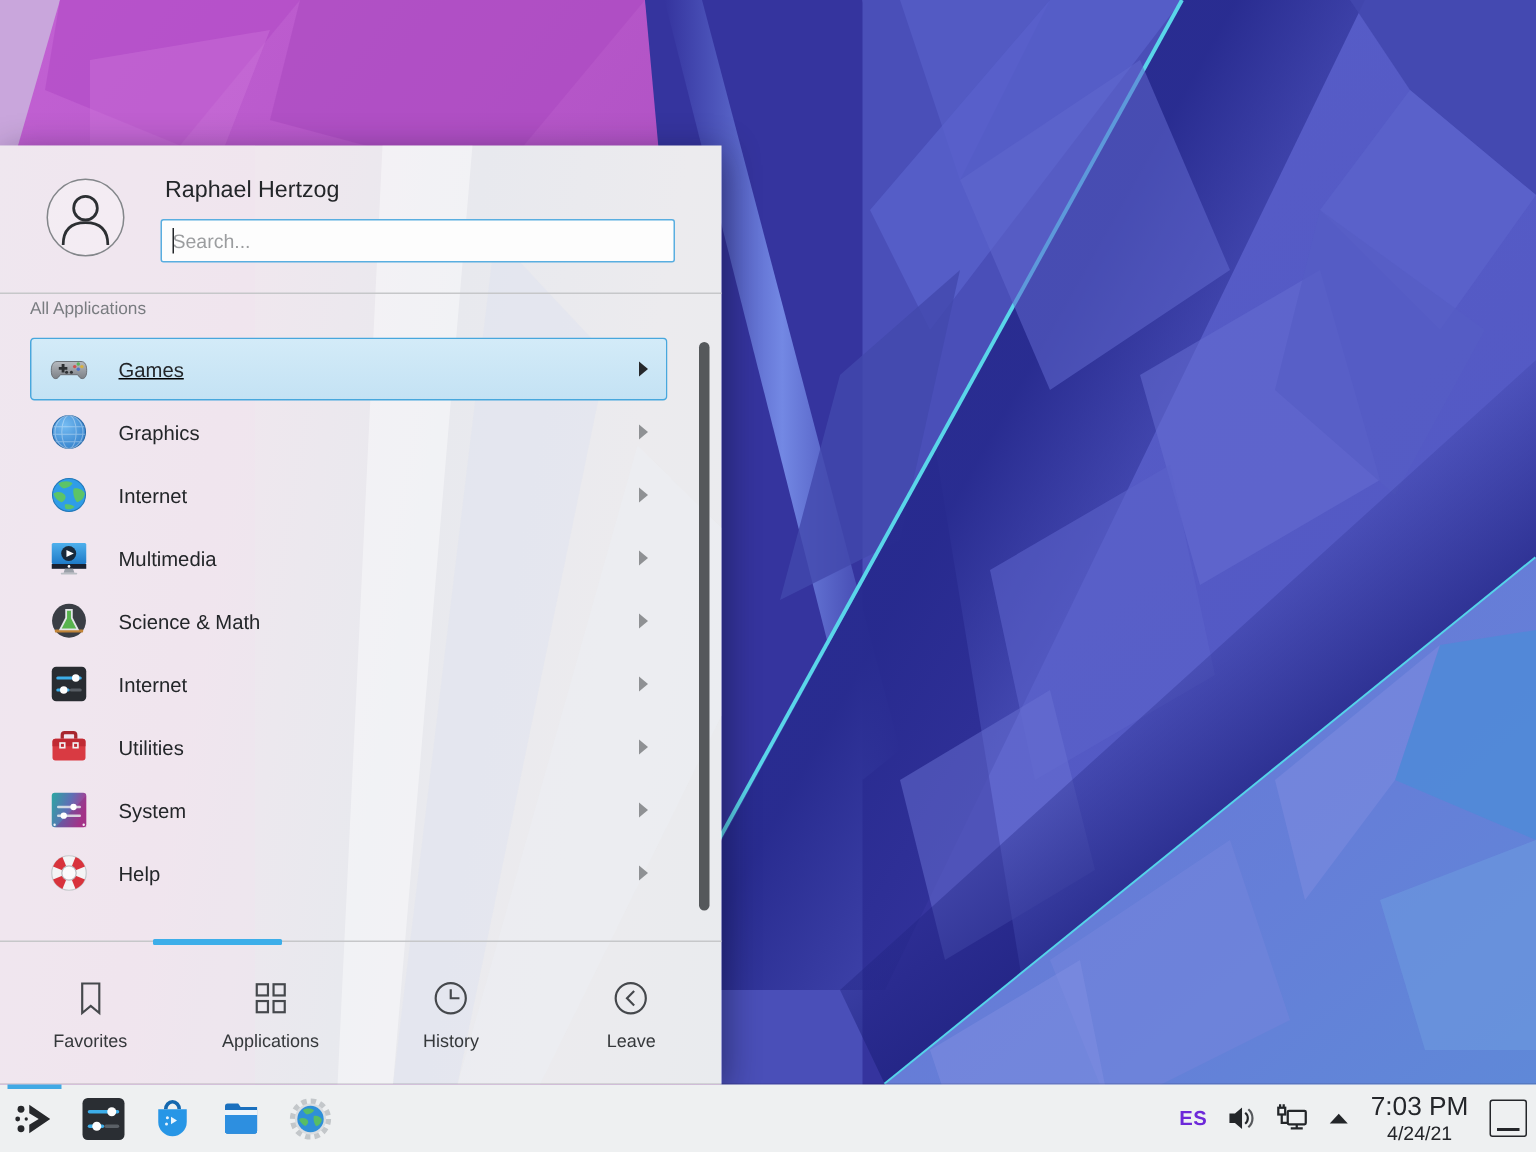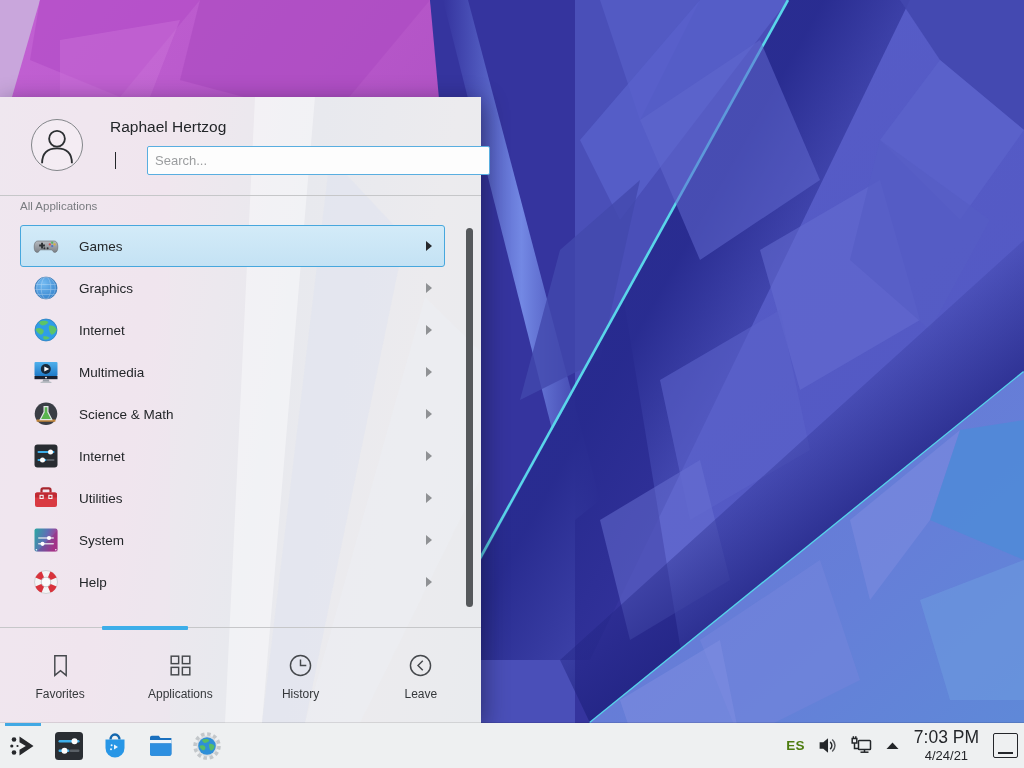--- a/index.html
+++ b/index.html
@@ -13,30 +13,30 @@
     box-shadow:3px 5px 22px rgba(10,10,30,.45);}
   .popup-streaks{position:absolute;inset:0;pointer-events:none;}
   .kickoff-header{position:absolute;left:0;top:0;width:100%;height:98px;}
   .avatar{position:absolute;left:31px;top:22px;width:52px;height:52px;border-radius:50%;
     border:1px solid #83868a;box-sizing:border-box;background:rgba(255,255,255,.25);}
   .avatar svg{position:absolute;inset:0;}
   .user-name{position:absolute;left:110px;top:21px;font-size:15.5px;color:#232629;}
   .search-wrap{position:absolute;left:107px;top:49px;width:343px;height:29px;}
   .search-wrap input{width:100%;height:100%;box-sizing:border-box;border:1px solid #59aee0;
     border-radius:2px;background:#fdfdfd;padding:0 7px;font-size:13px;color:#8b5cf6;outline:none;
-    font-family:"Liberation Sans","DejaVu Sans",sans-serif;margin-left:40px;}
+    font-family:"Liberation Sans","DejaVu Sans",sans-serif;}
   .search-wrap input::placeholder{color:#9b9d9f;}
   .caret-bar{position:absolute;left:8px;top:6px;width:1px;height:17px;background:#232629;}
   .hdr-divider{position:absolute;left:0;top:98px;width:100%;height:1px;background:#c6c7c9;}
   .section-label{position:absolute;left:20px;top:103px;font-size:11.5px;color:#797c80;}
 
   .category-list{position:absolute;left:20px;top:128px;width:425px;height:402px;overflow:hidden;}
   .cat-row{position:relative;height:42px;box-sizing:border-box;display:flex;align-items:center;
     padding-left:12px;border:1px solid transparent;border-radius:3px;}
-  .cat-row.selected{background:linear-gradient(180deg,#d3ebf8,#c4e2f4);border-color:#47a7dd;}
+  .cat-row.selected{background:linear-gradient(180deg,#d3ebf8,#c4e2f4);border-color:#47a7dd;text-decoration:underline;}
   .cat-icon{width:26px;height:26px;flex:0 0 26px;}
   .cat-label{margin-left:20px;font-size:13.5px;color:#232629;}
   .cat-arrow{position:absolute;right:12px;top:50%;margin-top:-5px;width:0;height:0;
     border-left:6px solid #8f9194;border-top:5px solid transparent;border-bottom:5px solid transparent;}
   .cat-row.selected .cat-arrow{border-left-color:#26282b;}
 
   .kickoff-scrollbar{position:absolute;right:8px;top:131px;width:7px;height:379px;
     border-radius:3.5px;background:#55585b;}
 
   .tab-strip{position:absolute;left:0;top:530px;width:100%;height:96px;border-top:1px solid #c6c7c9;
@@ -48,21 +48,21 @@
 
   
   .panel{position:absolute;left:0;top:723px;width:1024px;height:45px;background:#eef0f1;
     box-shadow:0 -1px 0 rgba(0,0,0,.10);}
   .task-apps{position:absolute;left:7px;top:0;height:45px;display:flex;align-items:center;gap:14px;}
   .task-app{position:relative;width:32px;height:32px;}
   .task-app svg{width:32px;height:32px;display:block;}
   .task-active-line{position:absolute;left:-2px;top:-7px;width:36px;height:3px;background:#41a9e4;}
 
   .tray{position:absolute;right:3px;top:0;height:45px;display:flex;align-items:center;gap:12px;}
-  .kbd-layout{font-size:13.5px;font-weight:bold;color:#4d7c0f;letter-spacing:.3px;}
+  .kbd-layout{font-size:13.5px;font-weight:bold;color:#6d28d9;letter-spacing:.3px;}
   .tray-icon{display:block;}
   .clock{display:flex;flex-direction:column;align-items:center;line-height:1;margin:0 2px;}
   .clock-time{font-size:17.5px;color:#24262a;}
   .clock-date{font-size:13px;color:#24262a;margin-top:2px;}
   .show-desktop{width:25px;height:25px;box-sizing:border-box;border:1.6px solid #24262a;
     border-radius:2px;position:relative;margin-right:3px;}
   .show-desktop::after{content:"";position:absolute;left:4px;right:4px;bottom:3px;height:1.6px;background:#24262a;}
 
   .sprite{position:absolute;width:0;height:0;overflow:hidden;}
 </style>

